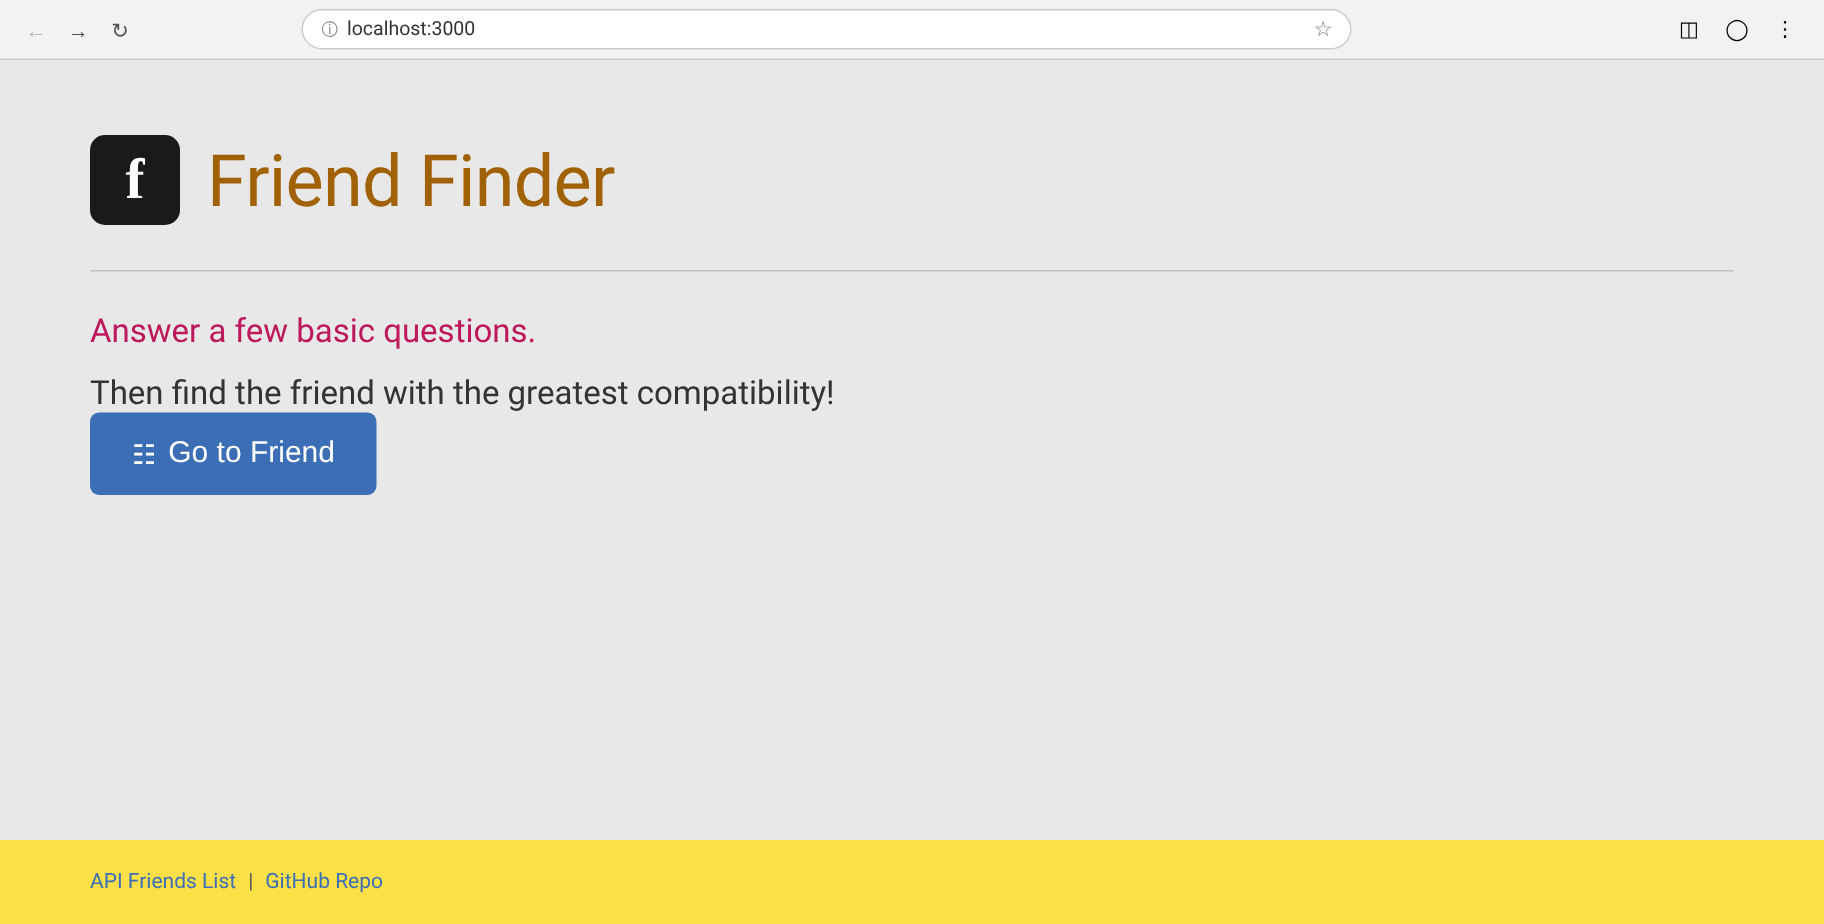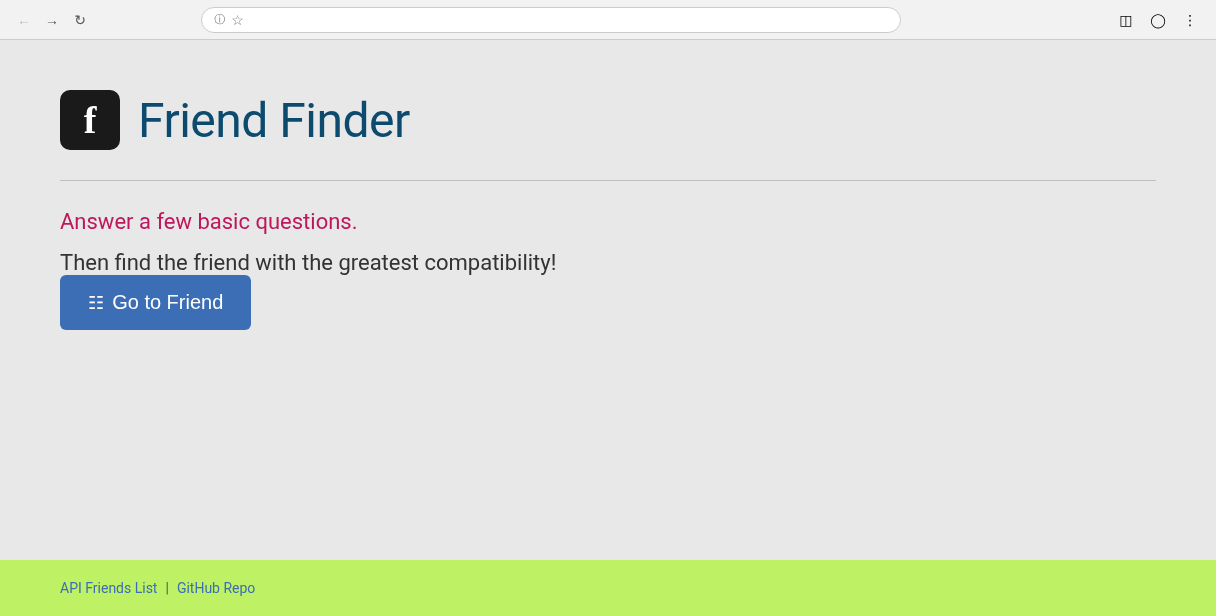--- a/index.html
+++ b/index.html
@@ -134,21 +134,21 @@
       color: white;
       font-size: 38px;
       font-weight: bold;
       font-family: Georgia, serif;
       flex-shrink: 0;
     }
 
     .app-title {
       font-size: 48px;
       font-weight: 400;
-      color: #0c4a6e;
+      color: #a16207;
       letter-spacing: -0.5px;
     }
 
     .divider {
       border: none;
       border-top: 1px solid #c0c0c0;
       margin-bottom: 28px;
     }
 
     .subtitle-1 {
@@ -177,21 +177,21 @@
       cursor: pointer;
       text-decoration: none;
     }
 
     .btn-list-icon {
       font-size: 18px;
     }
 
     
     .footer {
-      background: #bef264;
+      background: #fde047;
       padding: 20px 60px;
       display: flex;
       gap: 0;
       align-items: center;
     }
 
     .footer-link {
       color: #3b6eb5;
       text-decoration: none;
       font-size: 14px;
@@ -208,20 +208,21 @@
 
 <div class="browser-chrome">
   <div class="nav-buttons">
     <button class="nav-btn disabled">←</button>
     <button class="nav-btn">→</button>
     <button class="nav-btn">↻</button>
   </div>
 
   <div class="address-bar">
     <span class="lock-icon">ⓘ</span>
+    <span class="address-text">localhost:3000</span>
     <span class="star-btn">☆</span>
   </div>
 
   <div class="toolbar-right">
     <div class="toolbar-icon">◫</div>
     <div class="toolbar-icon">◯</div>
     <div class="toolbar-icon">⋮</div>
   </div>
 </div>
 

